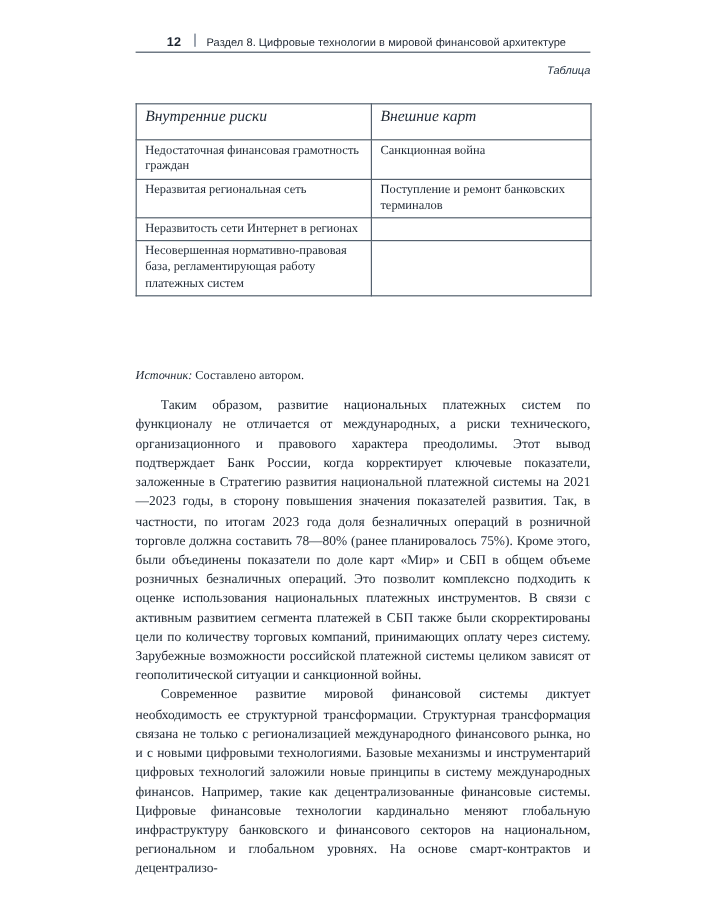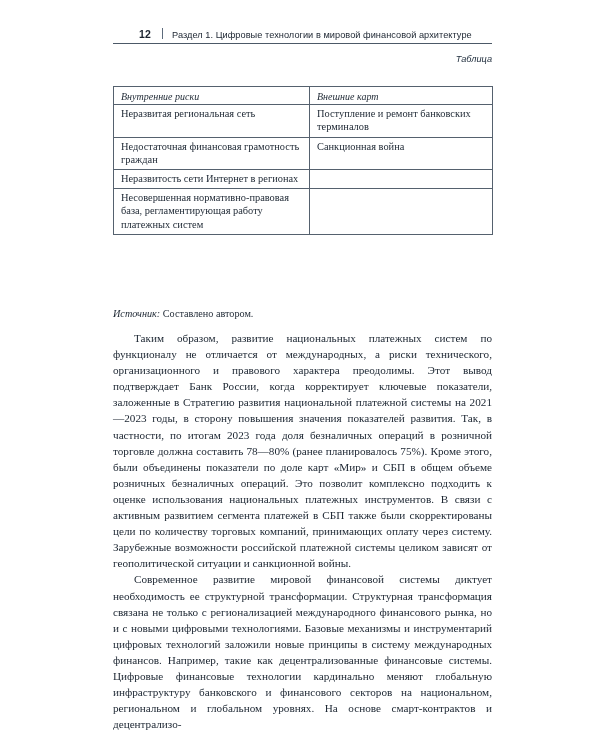--- a/index.html
+++ b/index.html
@@ -105,22 +105,22 @@
     font-family: "Liberation Serif", "DejaVu Serif", serif;
     font-size: 10.4px;
     line-height: 13.2px;
     color: #1d2733;
     text-align: left;
   }
   .risk-table th {
     font-style: italic;
     font-weight: normal;
     padding-top: 3px;
-    padding-bottom: 1px;
-    font-size: 10px;
+    padding-bottom: 13px;
+    font-size: 13px;
   }
   .col-inner { width: 196px; }
   .col-outer { width: 183px; }
 
   
   .source-note {
     position: absolute;
     left: 113px;
     top: 308px;
     font-size: 10.2px;
@@ -148,45 +148,45 @@
   }
 </style>
 </head>
 <body>
 
 <div class="page">
 
   <div class="running-head">
     <span class="folio">12</span>
     <span class="head-rule-v"></span>
-    <span class="head-title">Раздел 1. Цифровые технологии в мировой финансовой архитектуре</span>
+    <span class="head-title">Раздел 8. Цифровые технологии в мировой финансовой архитектуре</span>
   </div>
   <div class="head-rule"></div>
 
   <div class="table-number">Таблица</div>
 
   <table class="risk-table">
     <colgroup>
       <col class="col-inner">
       <col class="col-outer">
     </colgroup>
     <thead>
       <tr>
         <th>Внутренние риски</th>
         <th>Внешние карт</th>
       </tr>
     </thead>
     <tbody>
       <tr>
+        <td>Недостаточная финансовая гра­мотность граждан</td>
+        <td>Санкционная война</td>
+      </tr>
+      <tr>
         <td>Неразвитая региональная сеть</td>
         <td>Поступление и ремонт банковских терминалов</td>
-      </tr>
-      <tr>
-        <td>Недостаточная финансовая гра­мотность граждан</td>
-        <td>Санкционная война</td>
       </tr>
       <tr>
         <td>Неразвитость сети Интернет в регионах</td>
         <td></td>
       </tr>
       <tr>
         <td>Несовершенная нормативно-правовая база, регламентирующая работу платежных систем</td>
         <td></td>
       </tr>
     </tbody>

